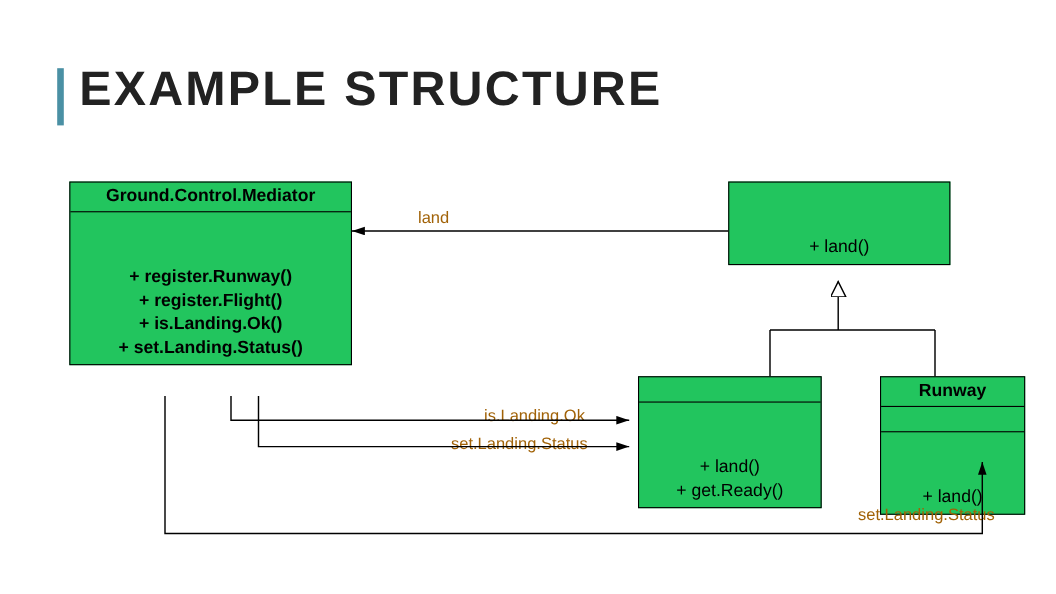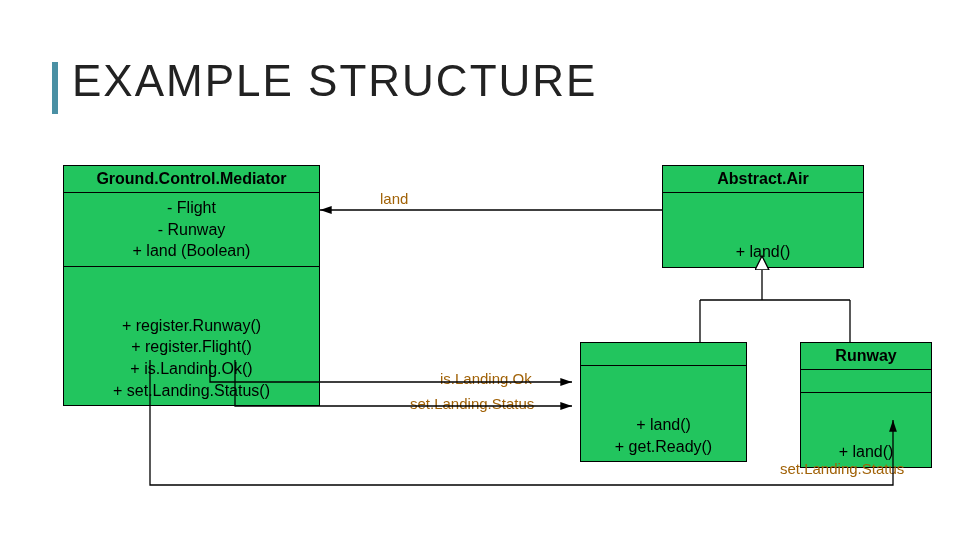--- a/index.html
+++ b/index.html
@@ -20,21 +20,21 @@
     height: 52px;
     background: #4a90a4;
   }
   .title {
     position: absolute;
     left: 72px;
     top: 56px;
     font-size: 44px;
     letter-spacing: 2px;
     color: #222;
-    font-weight: 400;
+    font-weight: 700;
   }
   .class-box {
     position: absolute;
     border: 1.5px solid #000;
     background: #22c55e;
     font-size: 16px;
     text-align: center;
   }
   .class-title {
     border-bottom: 1.5px solid #000;
@@ -66,31 +66,27 @@
   }
 </style>
 </head>
 <body>
 
 <div class="title-accent"></div>
 <div class="title">EXAMPLE STRUCTURE</div>
 
 <div class="class-box" style="left:63px; top:165px; width:255px;">
   <div class="class-title">Ground.Control.Mediator</div>
-  <div class="class-section" style="white-space:pre-line;">- Flight
-- Runway
-+ land (Boolean)</div>
-  <div class="class-section" style="white-space:pre-line;">+ register.Runway()
+  <div class="class-section" style="white-space:pre-line;font-weight:bold;">+ register.Runway()
 + register.Flight()
 + is.Landing.Ok()
 + set.Landing.Status()</div>
 </div>
 
 <div class="class-box" style="left:662px; top:165px; width:200px;">
-  <div class="class-title">Abstract.Air</div>
   <div class="class-section">+ land()</div>
 </div>
 
 <div class="class-box" style="left:580px; top:342px; width:165px;">
   <div class="class-section" style="height:14px;"></div>
   <div class="class-section" style="white-space:pre-line;">+ land()
 + get.Ready()</div>
 </div>
 
 <div class="class-box" style="left:800px; top:342px; width:130px;">

